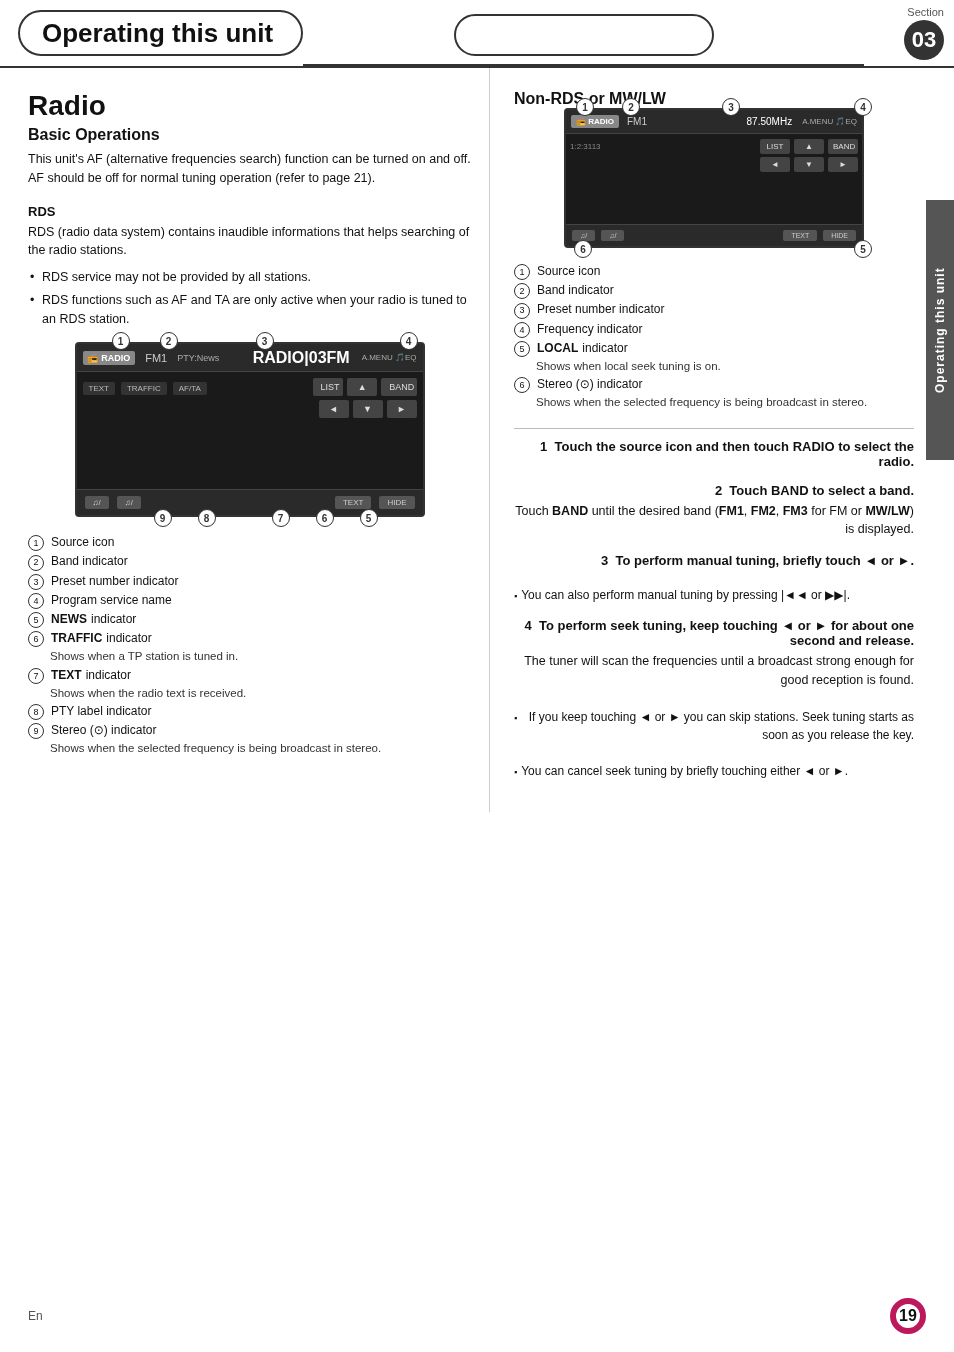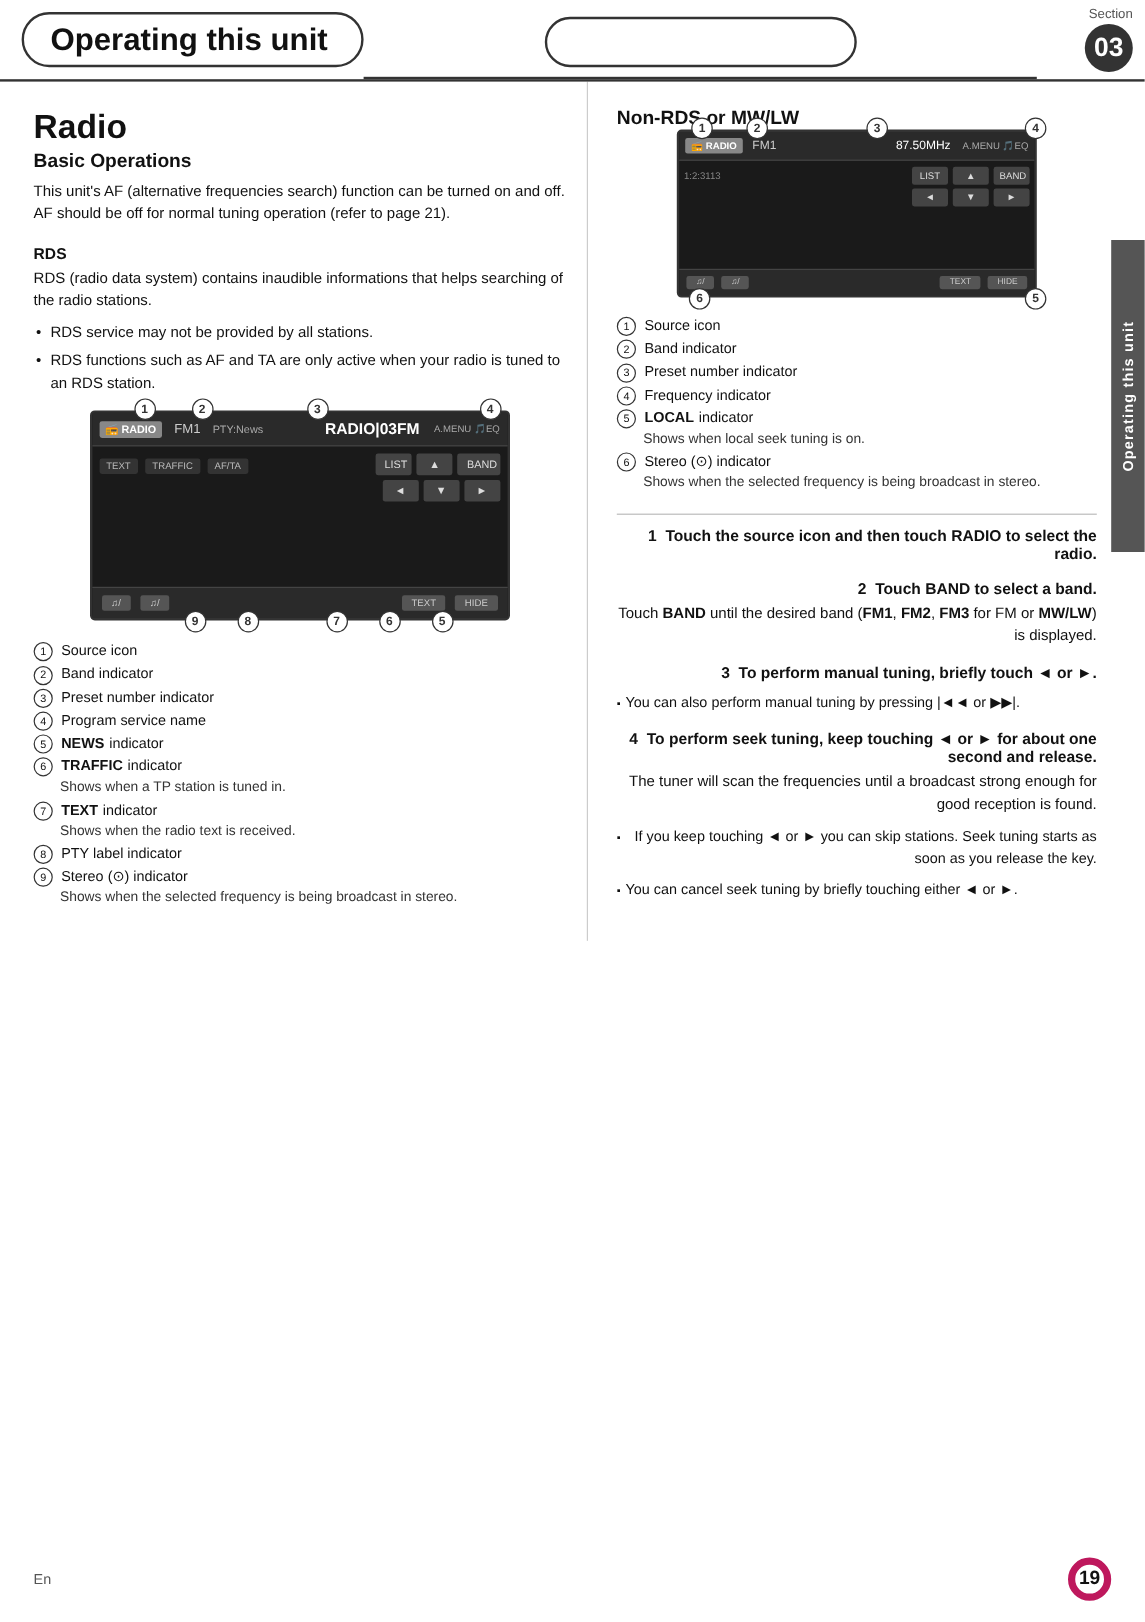--- a/index.html
+++ b/index.html
@@ -198,21 +198,21 @@
       font-size: 11px;
       margin-left: 4px;
     }
     .pty-text {
       color: #aaa;
       font-size: 9px;
       margin-left: 4px;
     }
     .freq-text {
       color: #fff;
-      font-size: 13px;
+      font-size: 16px;
       font-weight: bold;
       margin-left: auto;
     }
     .amenu-text {
       color: #aaa;
       font-size: 8px;
       margin-left: 6px;
     }
     .screen-middle {
       flex: 1;
@@ -353,21 +353,21 @@
     .step-body {
       font-size: 12.5px;
       line-height: 1.5;
     }
     .step-bullet {
       display: flex;
       align-items: baseline;
       gap: 4px;
       font-size: 12px;
       line-height: 1.5;
-      margin-top: 8px;
+      margin-top: 18px;
     }
     .step-bullet::before {
       content: "▪";
       font-size: 9px;
       flex-shrink: 0;
       margin-top: 2px;
     }
     .step-body b { font-weight: bold; }
 
     

